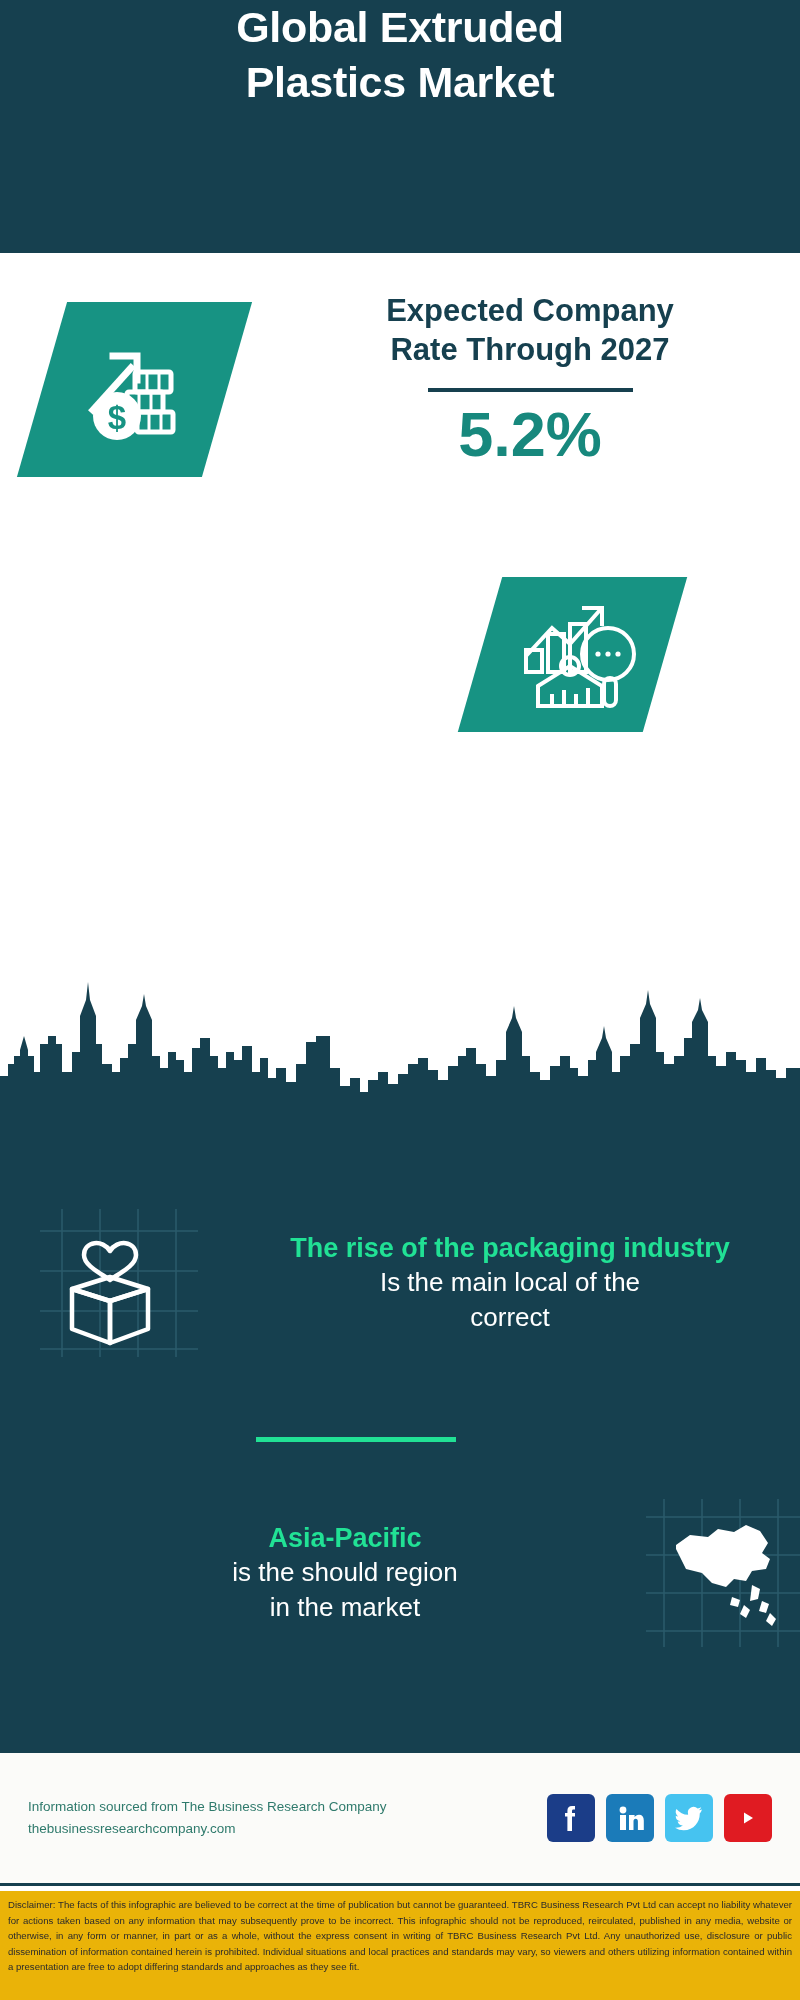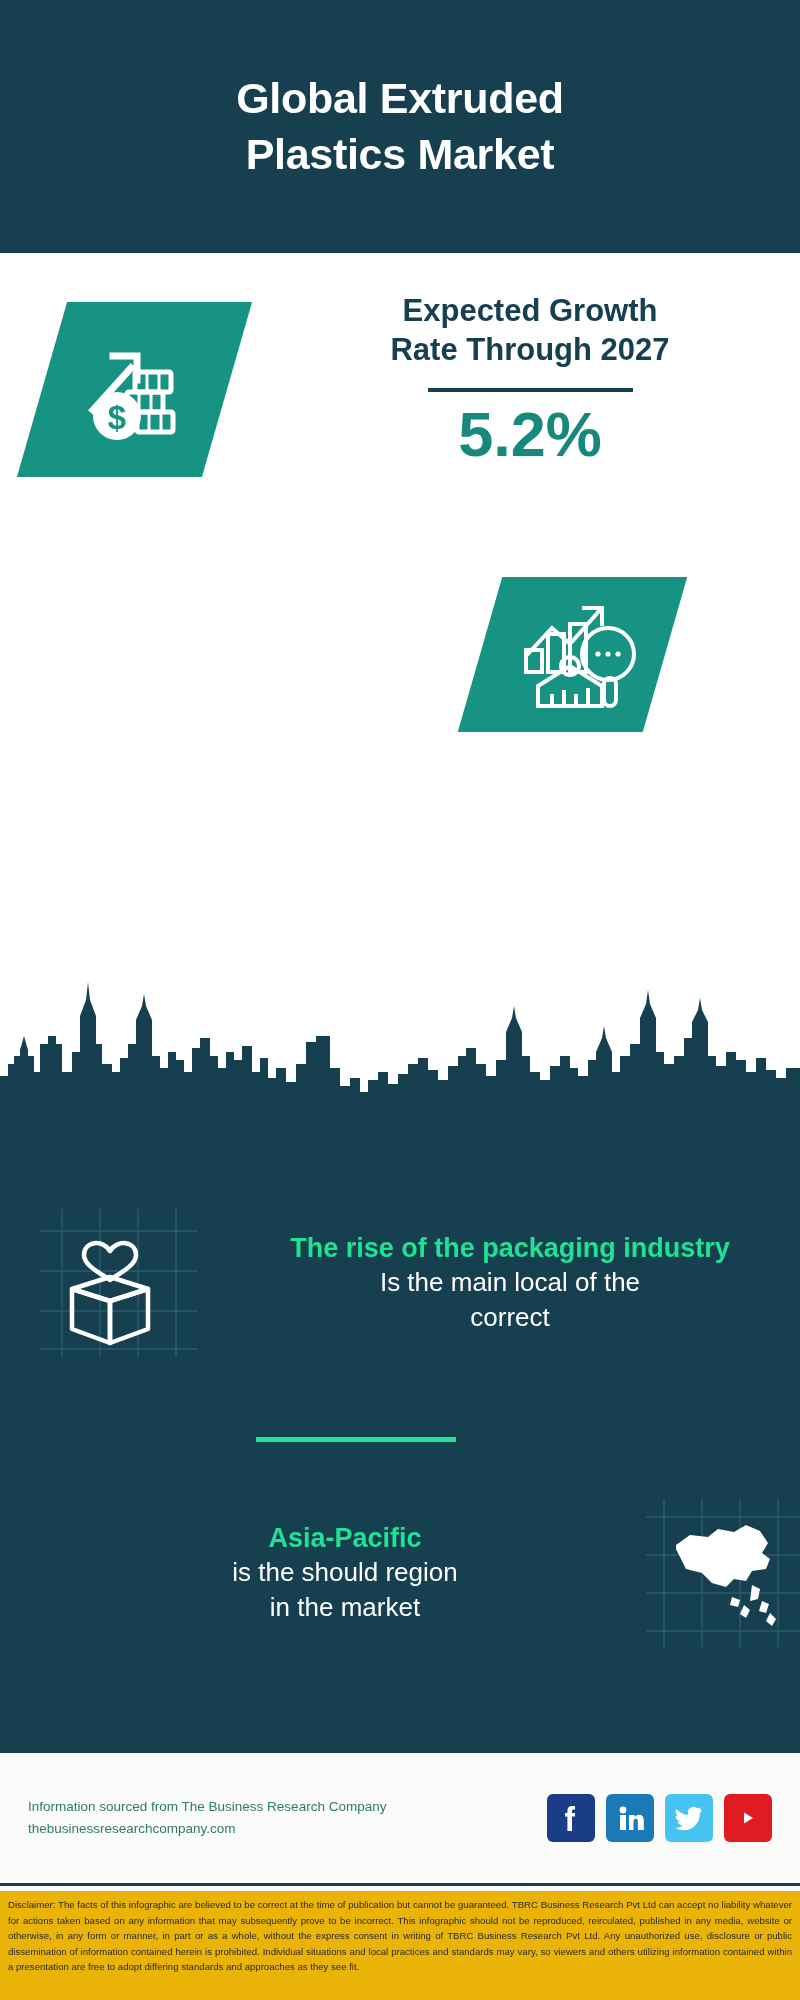--- a/index.html
+++ b/index.html
@@ -7,21 +7,21 @@
   body {
     width:800px; height:2000px; position:relative; overflow:hidden;
     font-family:"Liberation Sans", sans-serif;
     background:#ffffff;
   }
   .page { width:800px; height:2000px; position:relative; background:#fff; }
 
   
   .header {
     position:absolute; left:0; top:0; width:800px; height:253px;
-    background:#16404f; display:flex; align-items:center; justify-content:center;
+    background:#16404f; display:flex; justify-content:center;
   }
   .header-title {
     color:#ffffff; font-size:43px; font-weight:bold; line-height:1.28;
     text-align:center; letter-spacing:-0.3px; width:620px;
   }
 
   
   .white-zone { position:absolute; left:0; top:253px; width:800px; height:707px; background:#fff; }
 
   
@@ -124,21 +124,21 @@
           <rect x="62" y="80" width="36" height="20" stroke="#fff" stroke-width="5" fill="none" rx="2"></rect>
           <line x1="74" y1="80" x2="74" y2="100" stroke="#fff" stroke-width="3"></line>
           <line x1="86" y1="80" x2="86" y2="100" stroke="#fff" stroke-width="3"></line>
           <circle cx="42" cy="84" r="24" fill="#fff"></circle>
           <text x="42" y="97" font-size="33" font-weight="bold" fill="#179383" text-anchor="middle" font-family="Liberation Sans, sans-serif">$</text>
         </svg>
       </div>
     </div>
     <div class="stat1-text">
       <div class="stat-heading">
-        <div>Expected Growth</div>
+        <div>Expected Company</div>
         <div>Rate Through 2027</div>
       </div>
       <div class="rule"></div>
       <div class="stat-value teal">5.2%</div>
     </div>
   </div>
 
   <div class="stat2">
     <div class="para-icon icon2-box">
       <div class="icon-inner">

